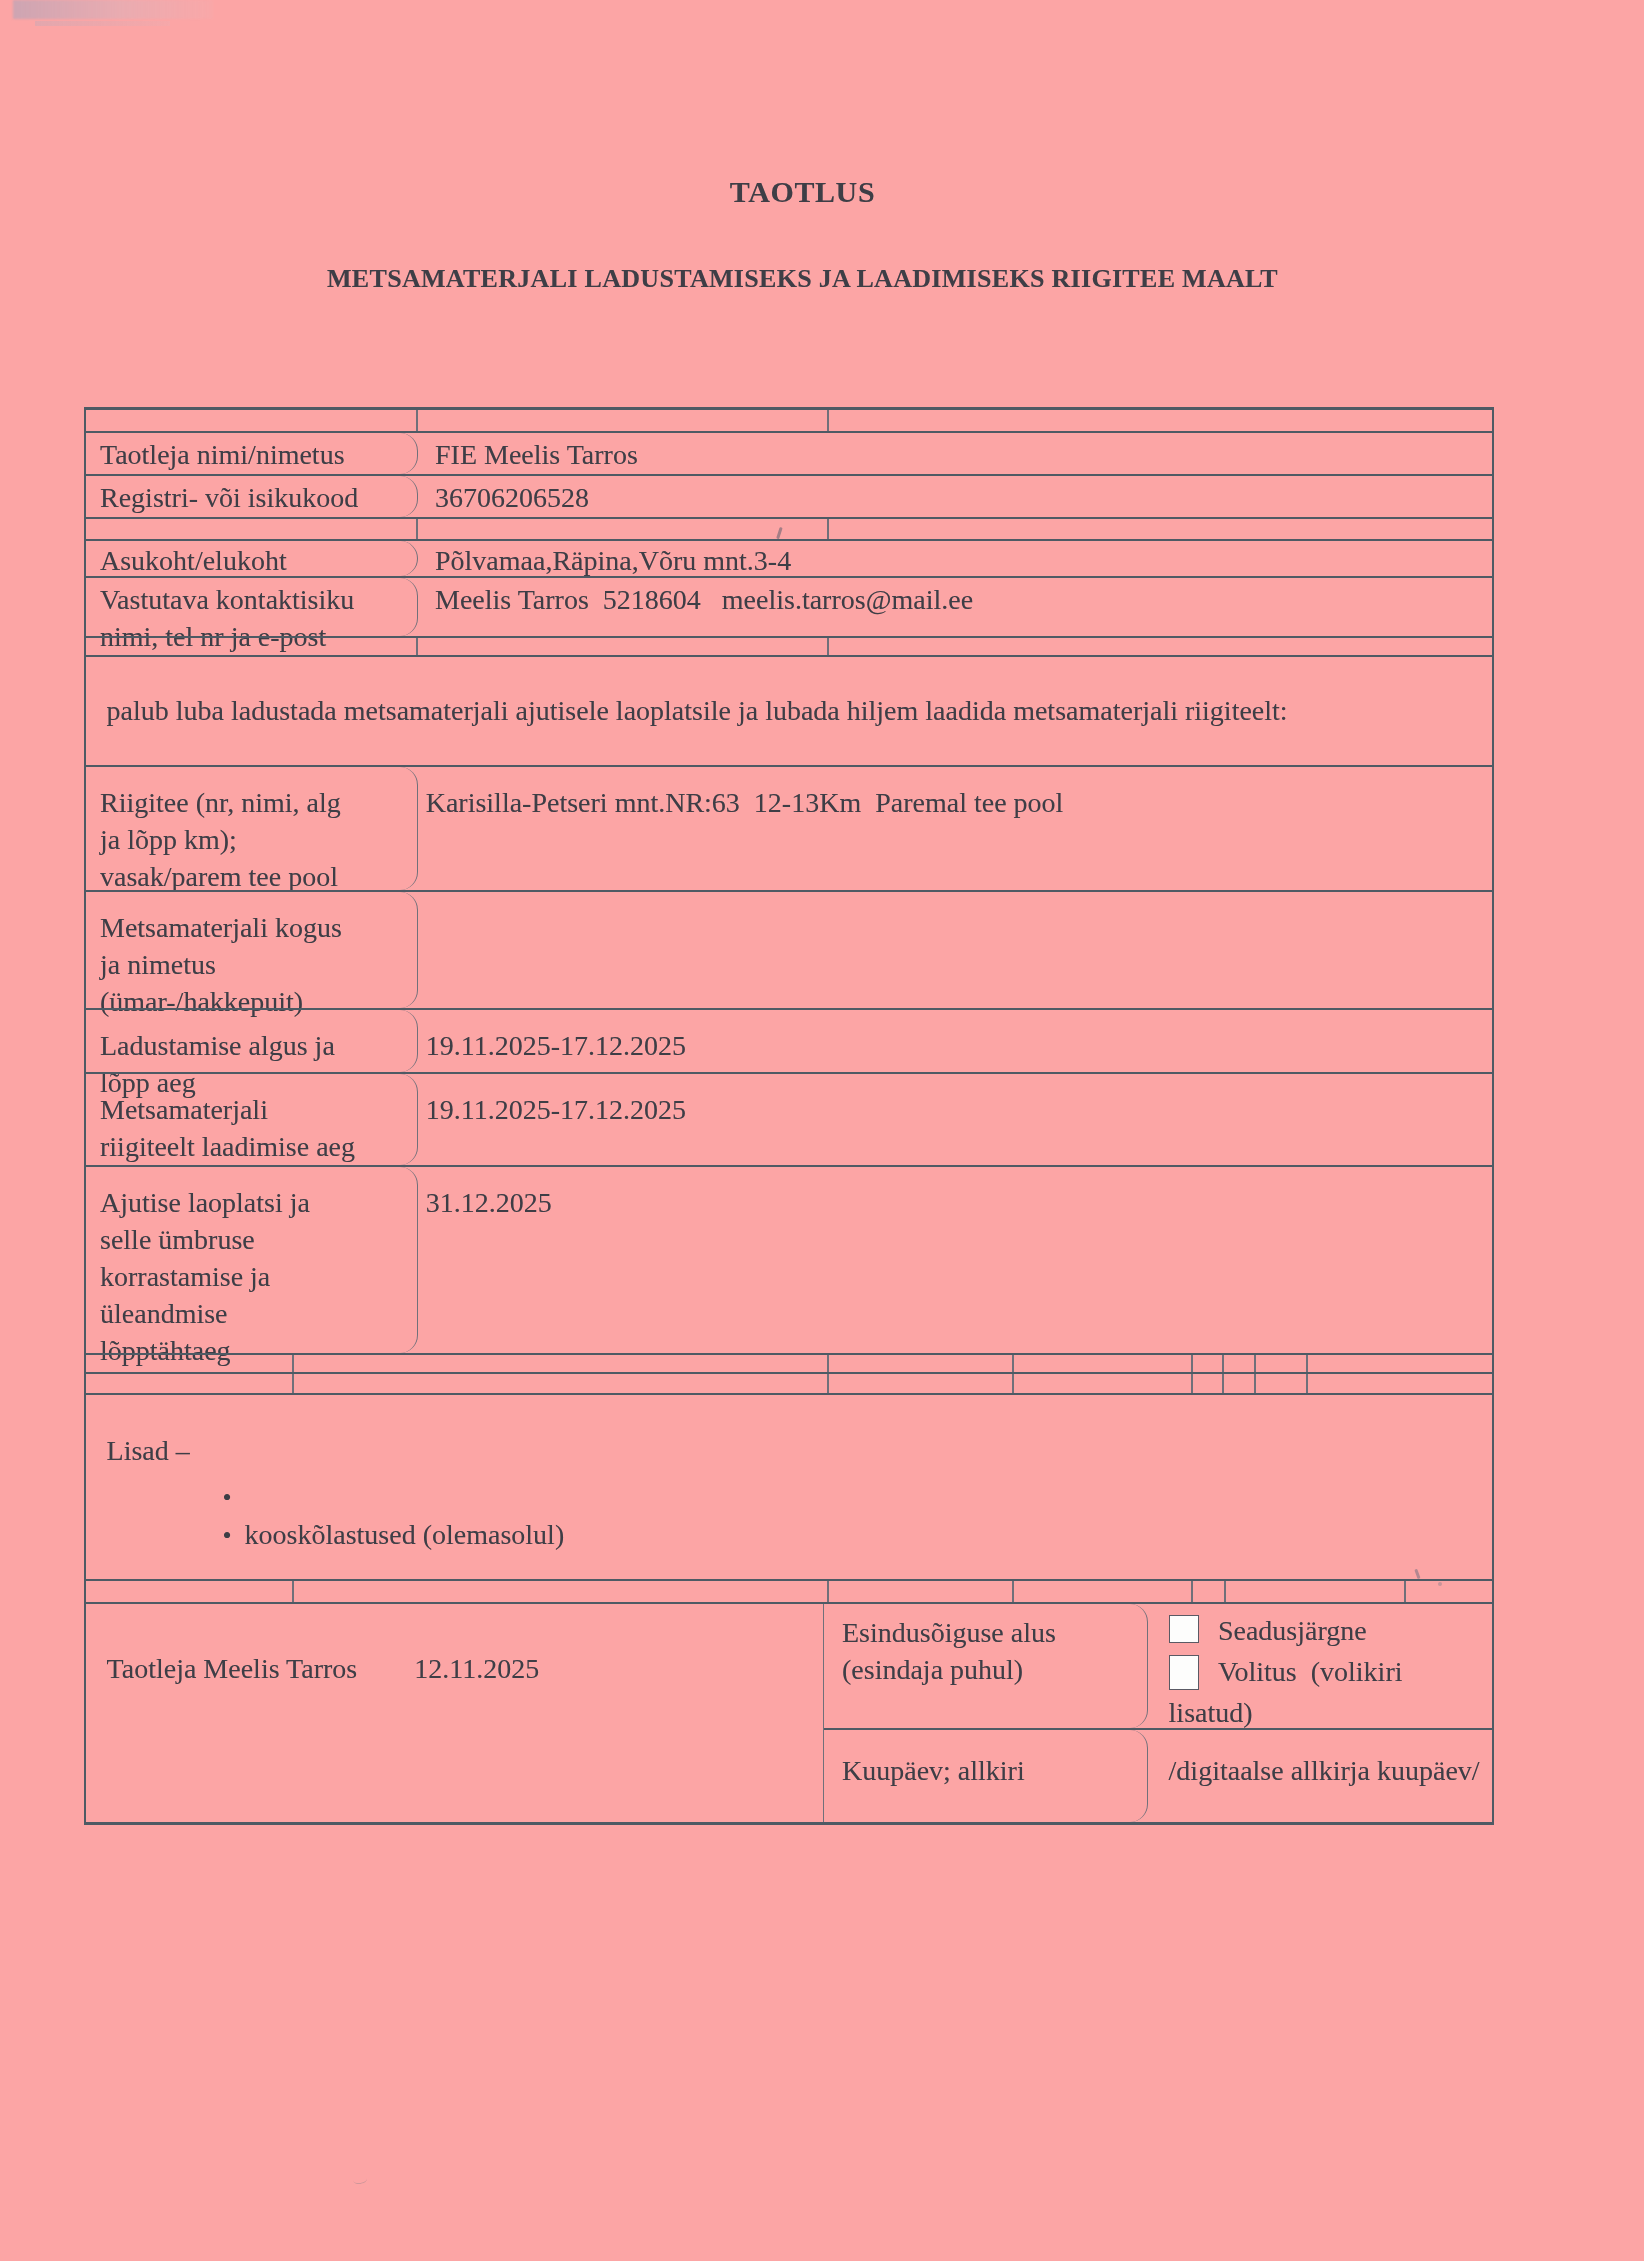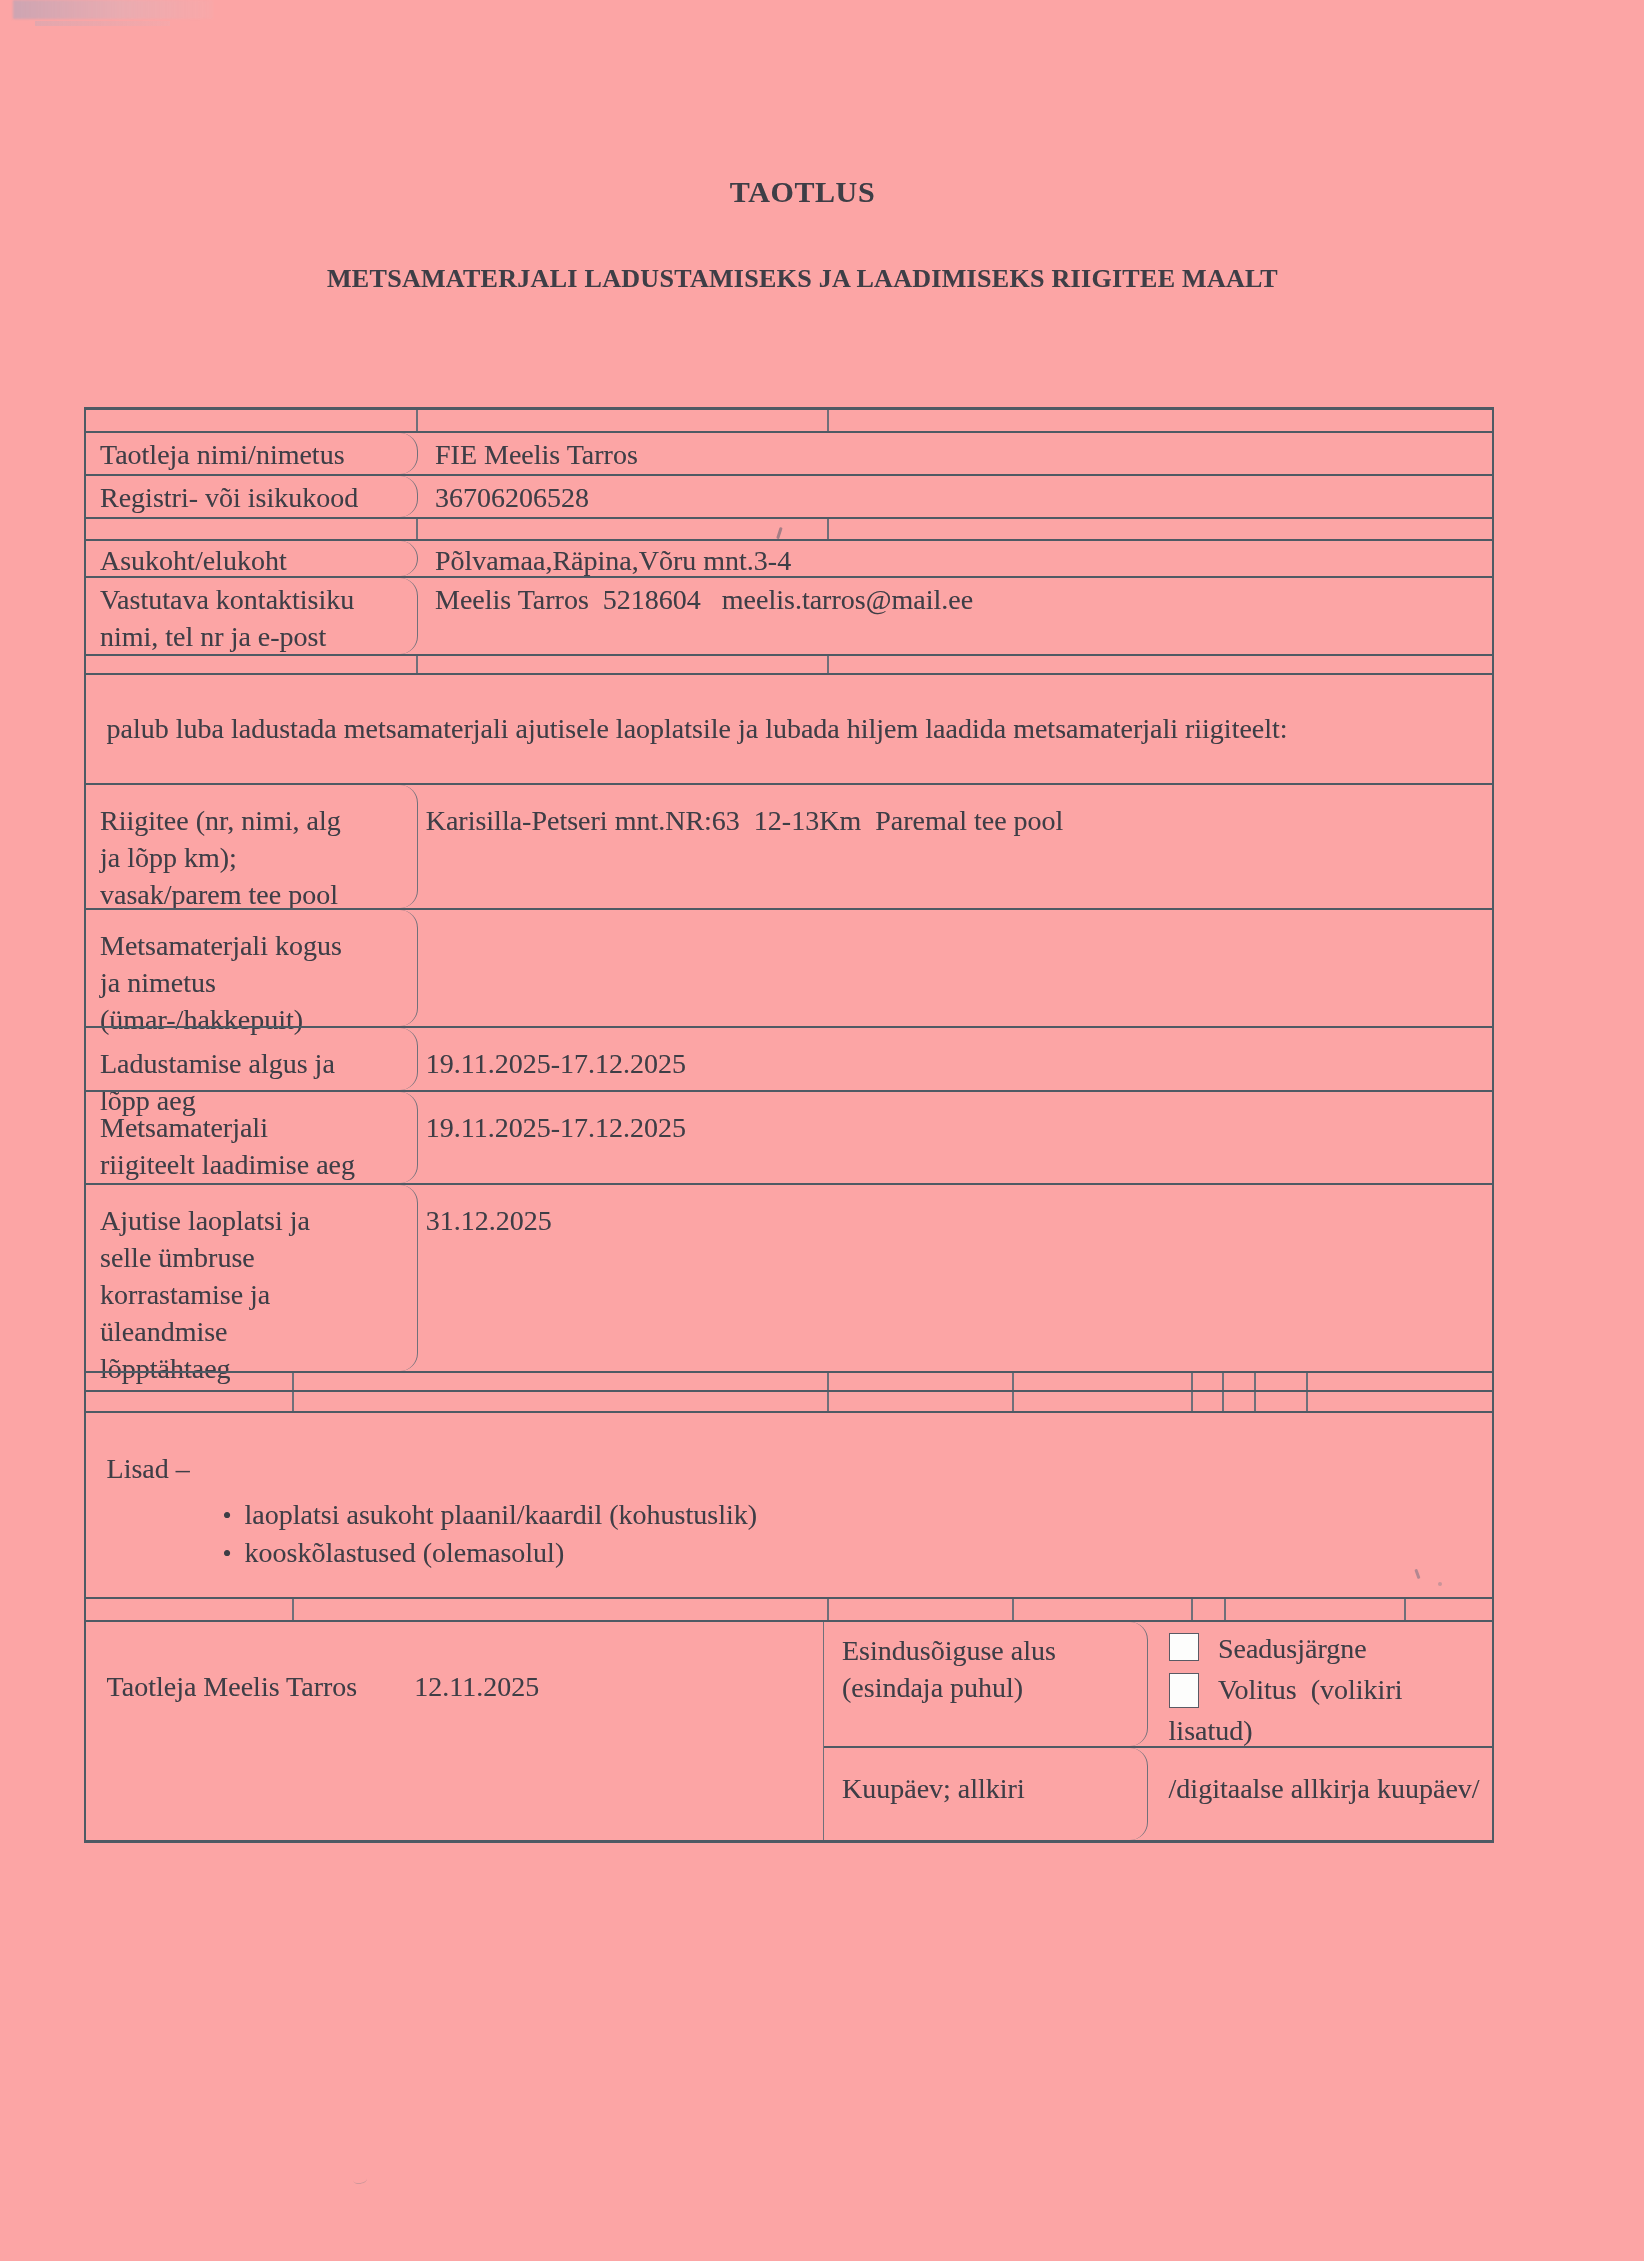--- a/index.html
+++ b/index.html
@@ -134,21 +134,21 @@
 
     <div class="strip" style="height:22px">
       <span class="v" style="left:330px"></span>
       <span class="v" style="left:741px"></span>
     </div>
 
     <div class="row" style="height:37px">
       <div class="c1 t" style="padding-top:1.3px">Asukoht/elukoht</div>
       <div class="c2l t" style="padding-top:1.3px">Põlvamaa,Räpina,Võru mnt.3-4</div>
     </div>
-    <div class="row" style="height:78px">
+    <div class="row" style="height:60px">
       <div class="c1 t">Vastutava kontaktisiku
 nimi, tel nr ja e-post</div>
       <div class="c2l t">Meelis Tarros  5218604   meelis.tarros@mail.ee</div>
     </div>
 
     <div class="strip" style="height:19.3px">
       <span class="v" style="left:330px"></span>
       <span class="v" style="left:741px"></span>
     </div>
 
@@ -201,21 +201,21 @@
       <span class="v" style="left:926px"></span>
       <span class="v" style="left:1105px"></span>
       <span class="v" style="left:1136px"></span>
       <span class="v" style="left:1168px"></span>
       <span class="v" style="left:1220px"></span>
     </div>
 
     <div class="lisadbox" style="height:186px">
       <div>Lisad –</div>
       <div class="lisad-items">
-        <div class="lisad-item"><span class="bullet"></span><span class="t">laoplatsi asukoht plaanil/kaardil (kohustuslik)</span></div>
+        <div class="lisad-item"><span class="bullet"></span></div>
         <div class="lisad-item"><span class="bullet"></span><span class="t">kooskõlastused (olemasolul)</span></div>
       </div>
     </div>
 
     <div class="strip" style="height:22.5px">
       <span class="v" style="left:206px"></span>
       <span class="v" style="left:741px"></span>
       <span class="v" style="left:926px"></span>
       <span class="v" style="left:1105px"></span>
       <span class="v" style="left:1138px"></span>

